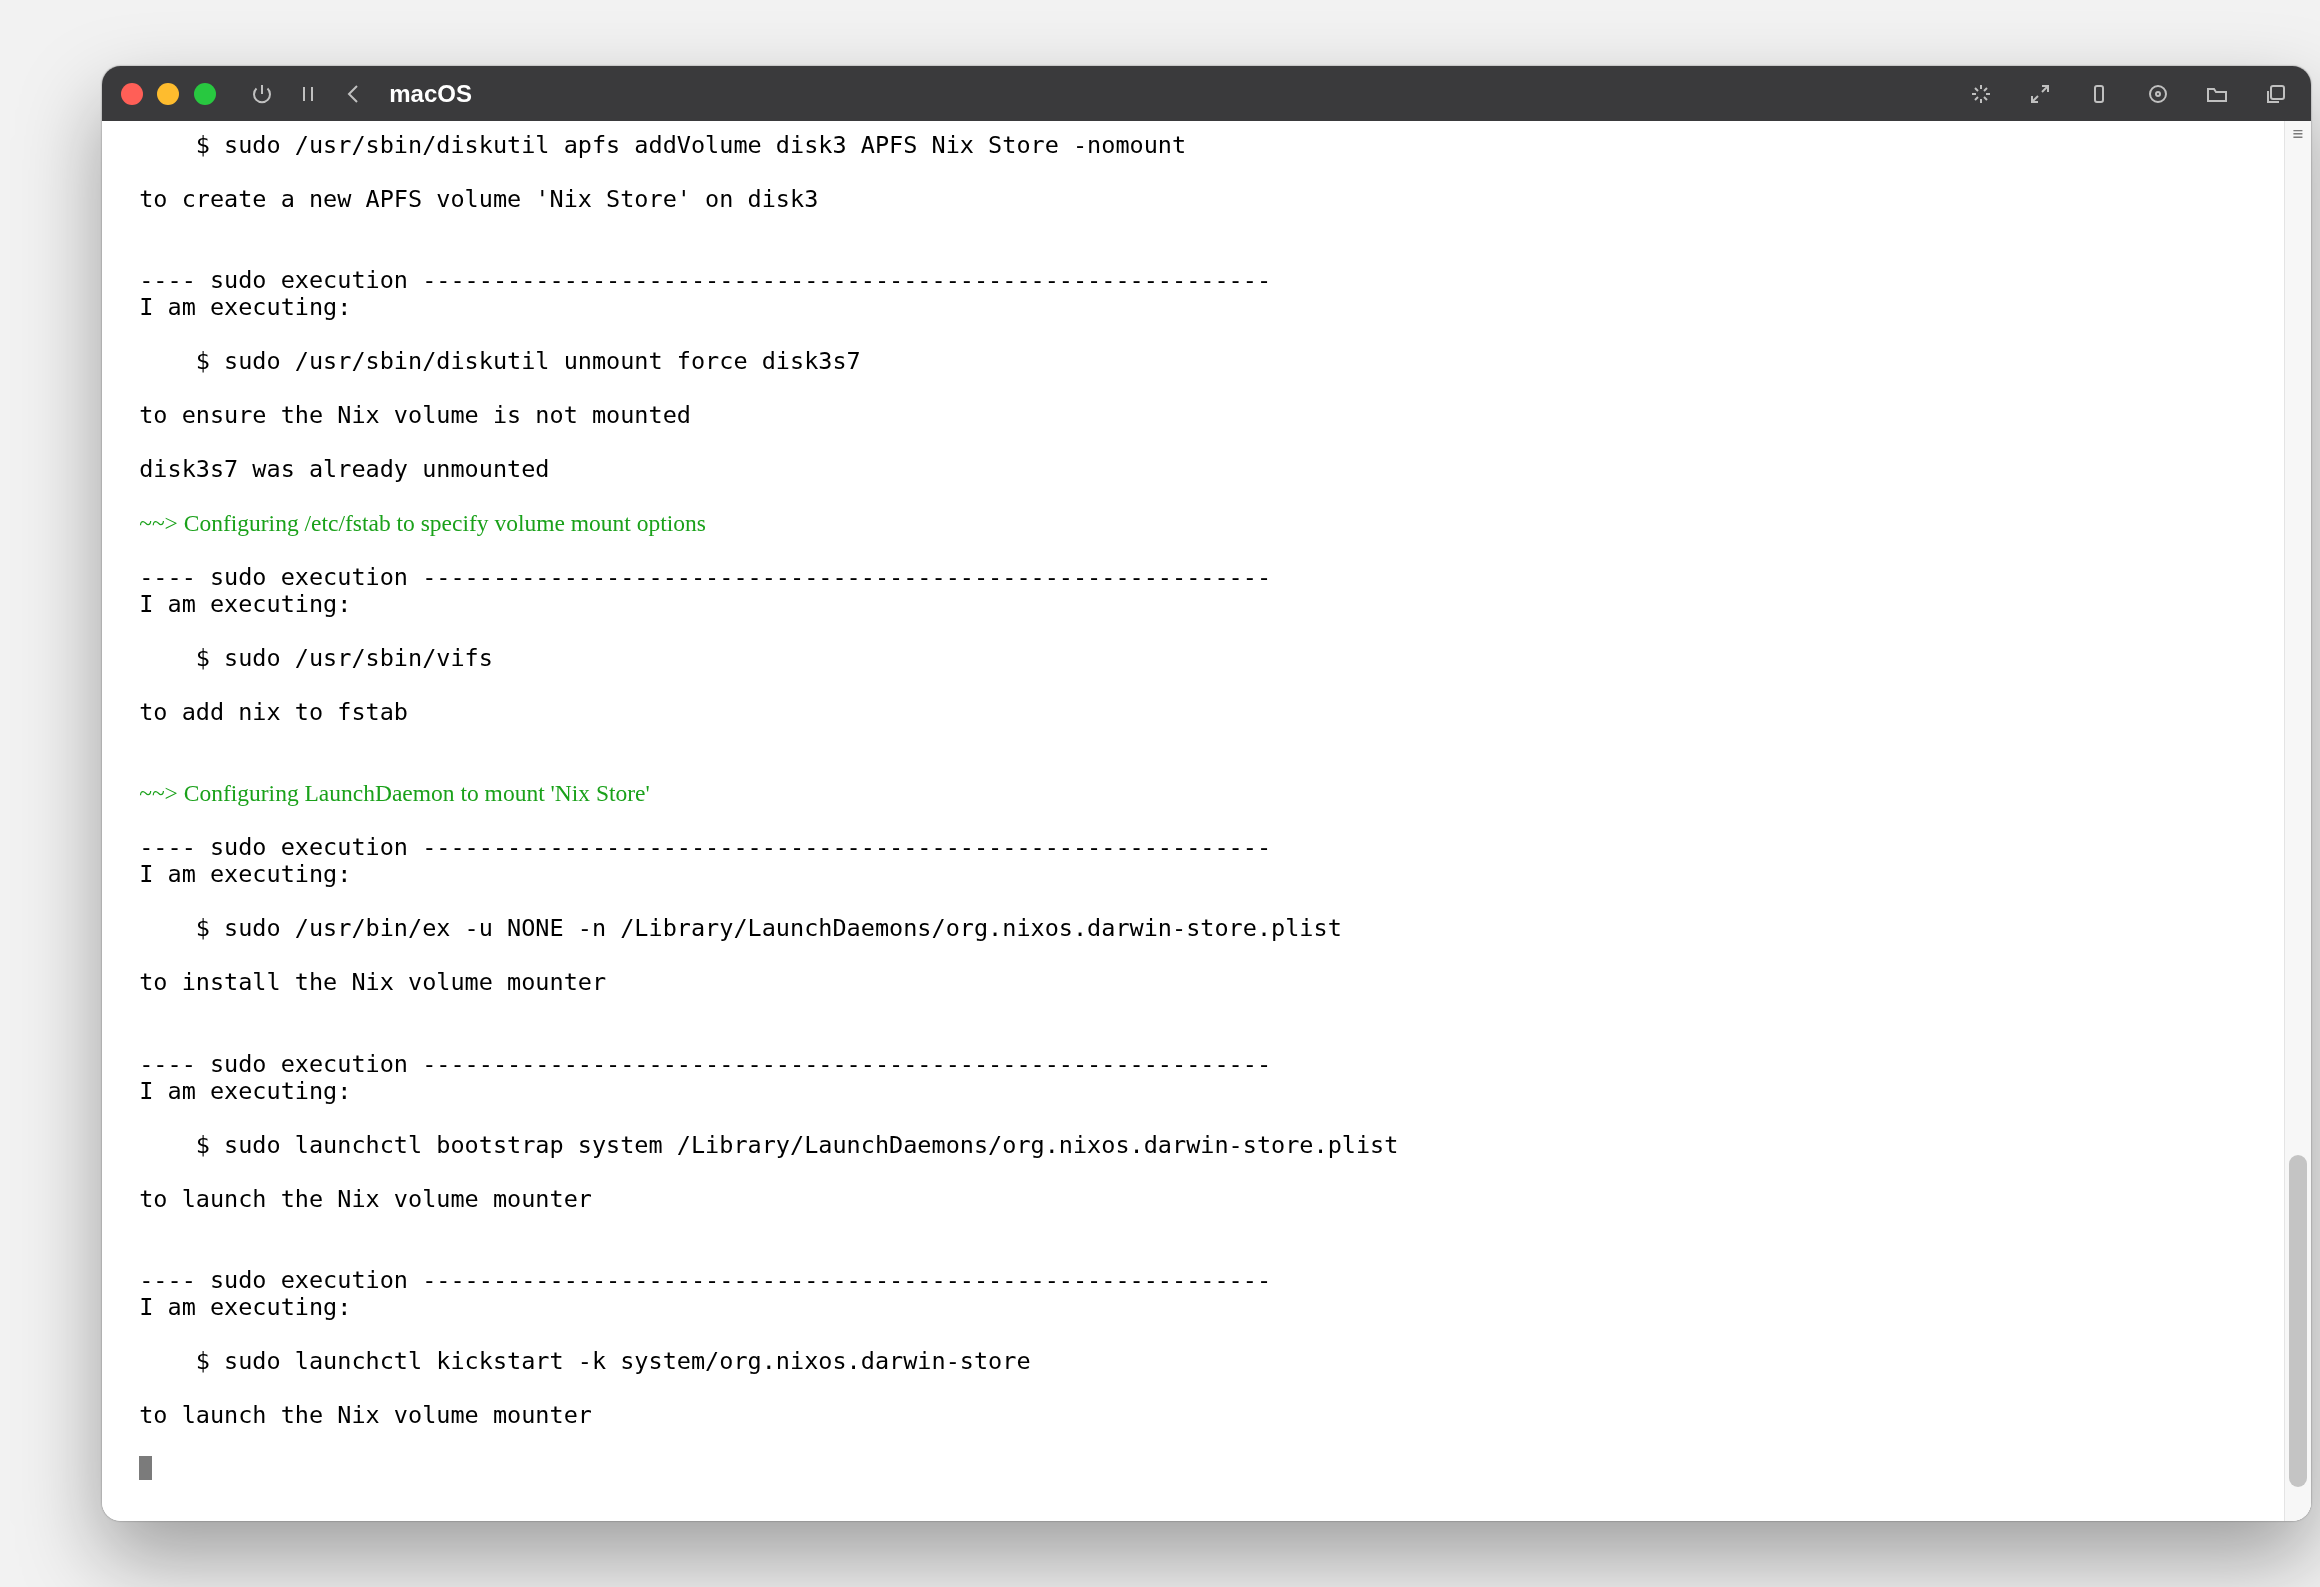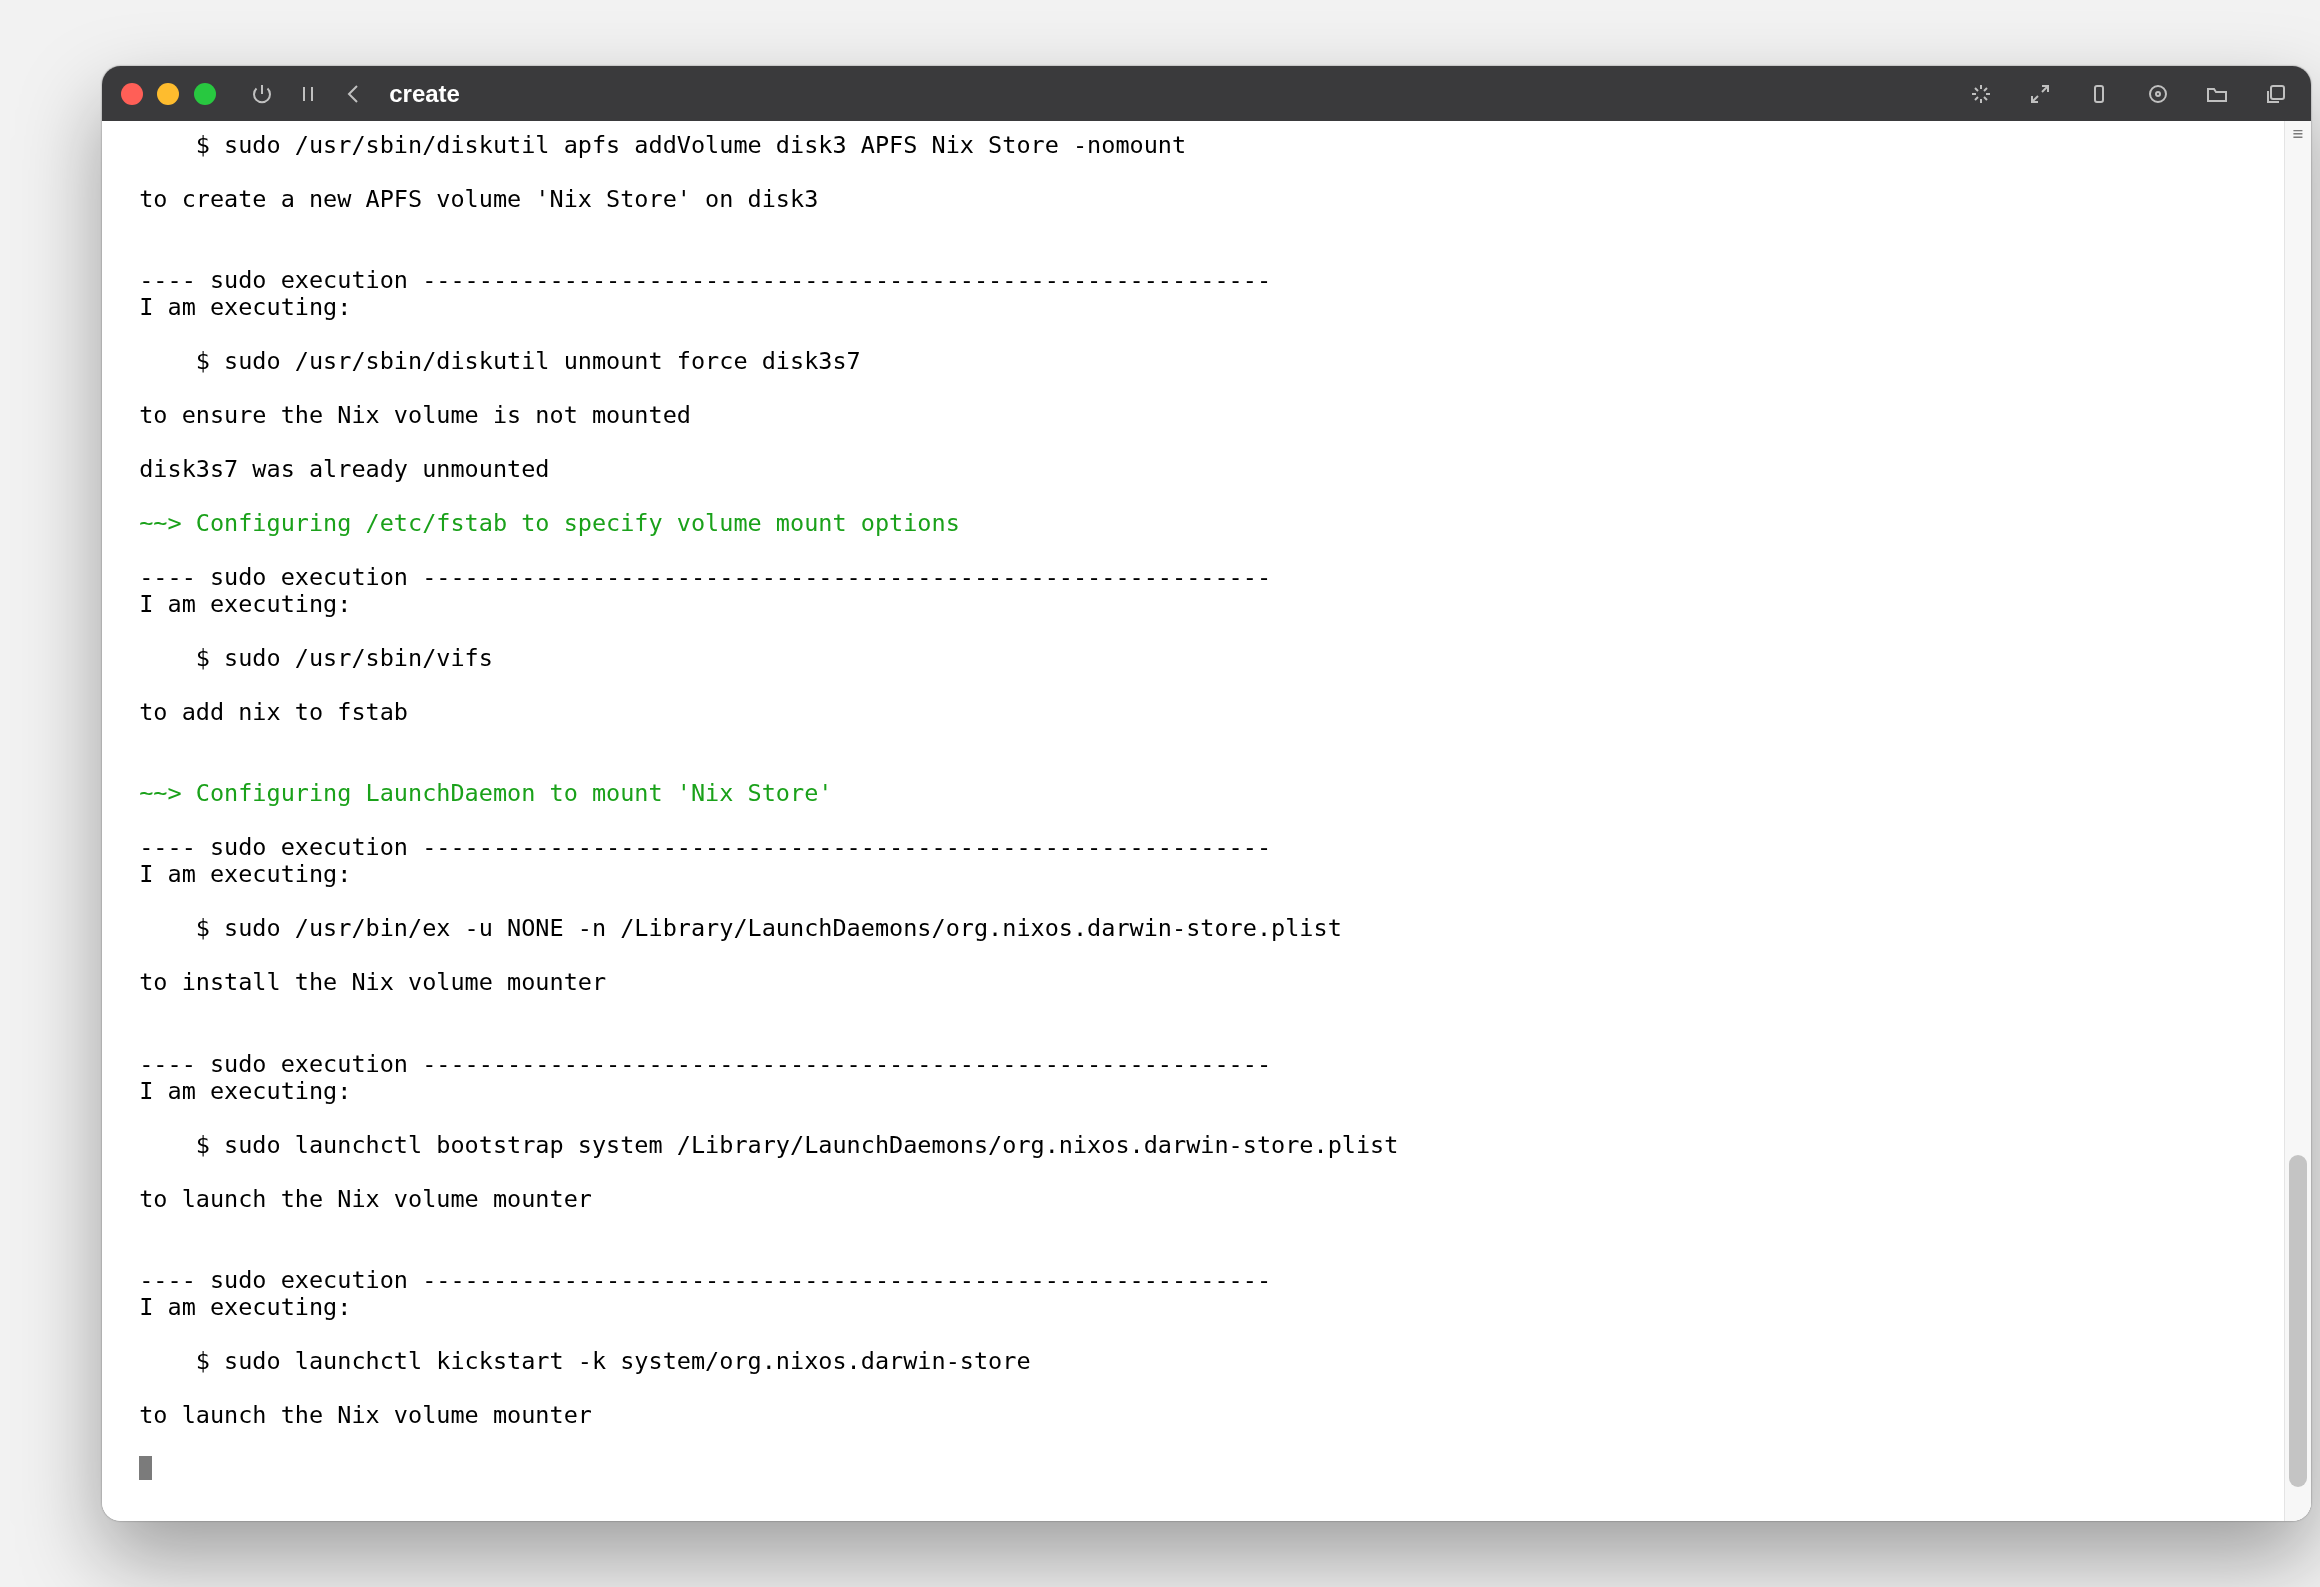--- a/index.html
+++ b/index.html
@@ -116,21 +116,21 @@
     position: absolute;
     left: 3.7px;
     right: 3.7px;
     top: 1034px;
     height: 332px;
     background: #c4c4c4;
     border-radius: 9.2px;
   }
   .tline { display: block; min-height: 1.15em; }
   .purple { color: #000000; }
-  .green { color: #1aa11a; }
+  .green { color: #1aa11a; font-family: Liberation Serif, serif; }
   .cursor-block {
     display: inline-block;
     width: 13px;
     height: 24px;
     background: #7b7b7b;
     vertical-align: baseline;
   }
 </style>
 </head>
 <body>
@@ -155,21 +155,21 @@
           <path d="M8 5v14"></path>
           <path d="M16 5v14"></path>
         </svg>
     </div>
     <div class="titlebar-icon">
       <svg viewBox="0 0 24 24">
           <path d="M15 4l-8 8 8 8"></path>
         </svg>
     </div>
 
-    <div class="title-text">create</div>
+    <div class="title-text">macOS</div>
 
     <div class="titlebar-spacer"></div>
 
     <div class="titlebar-right">
       <div class="titlebar-icon">
         <svg viewBox="0 0 24 24">
             <path d="M12 3v4M12 17v4M3 12h4M17 12h4M6 6l3 3M15 15l3 3M18 6l-3 3M9 15l-3 3"></path>
           </svg>
       </div>
       <div class="titlebar-icon">

